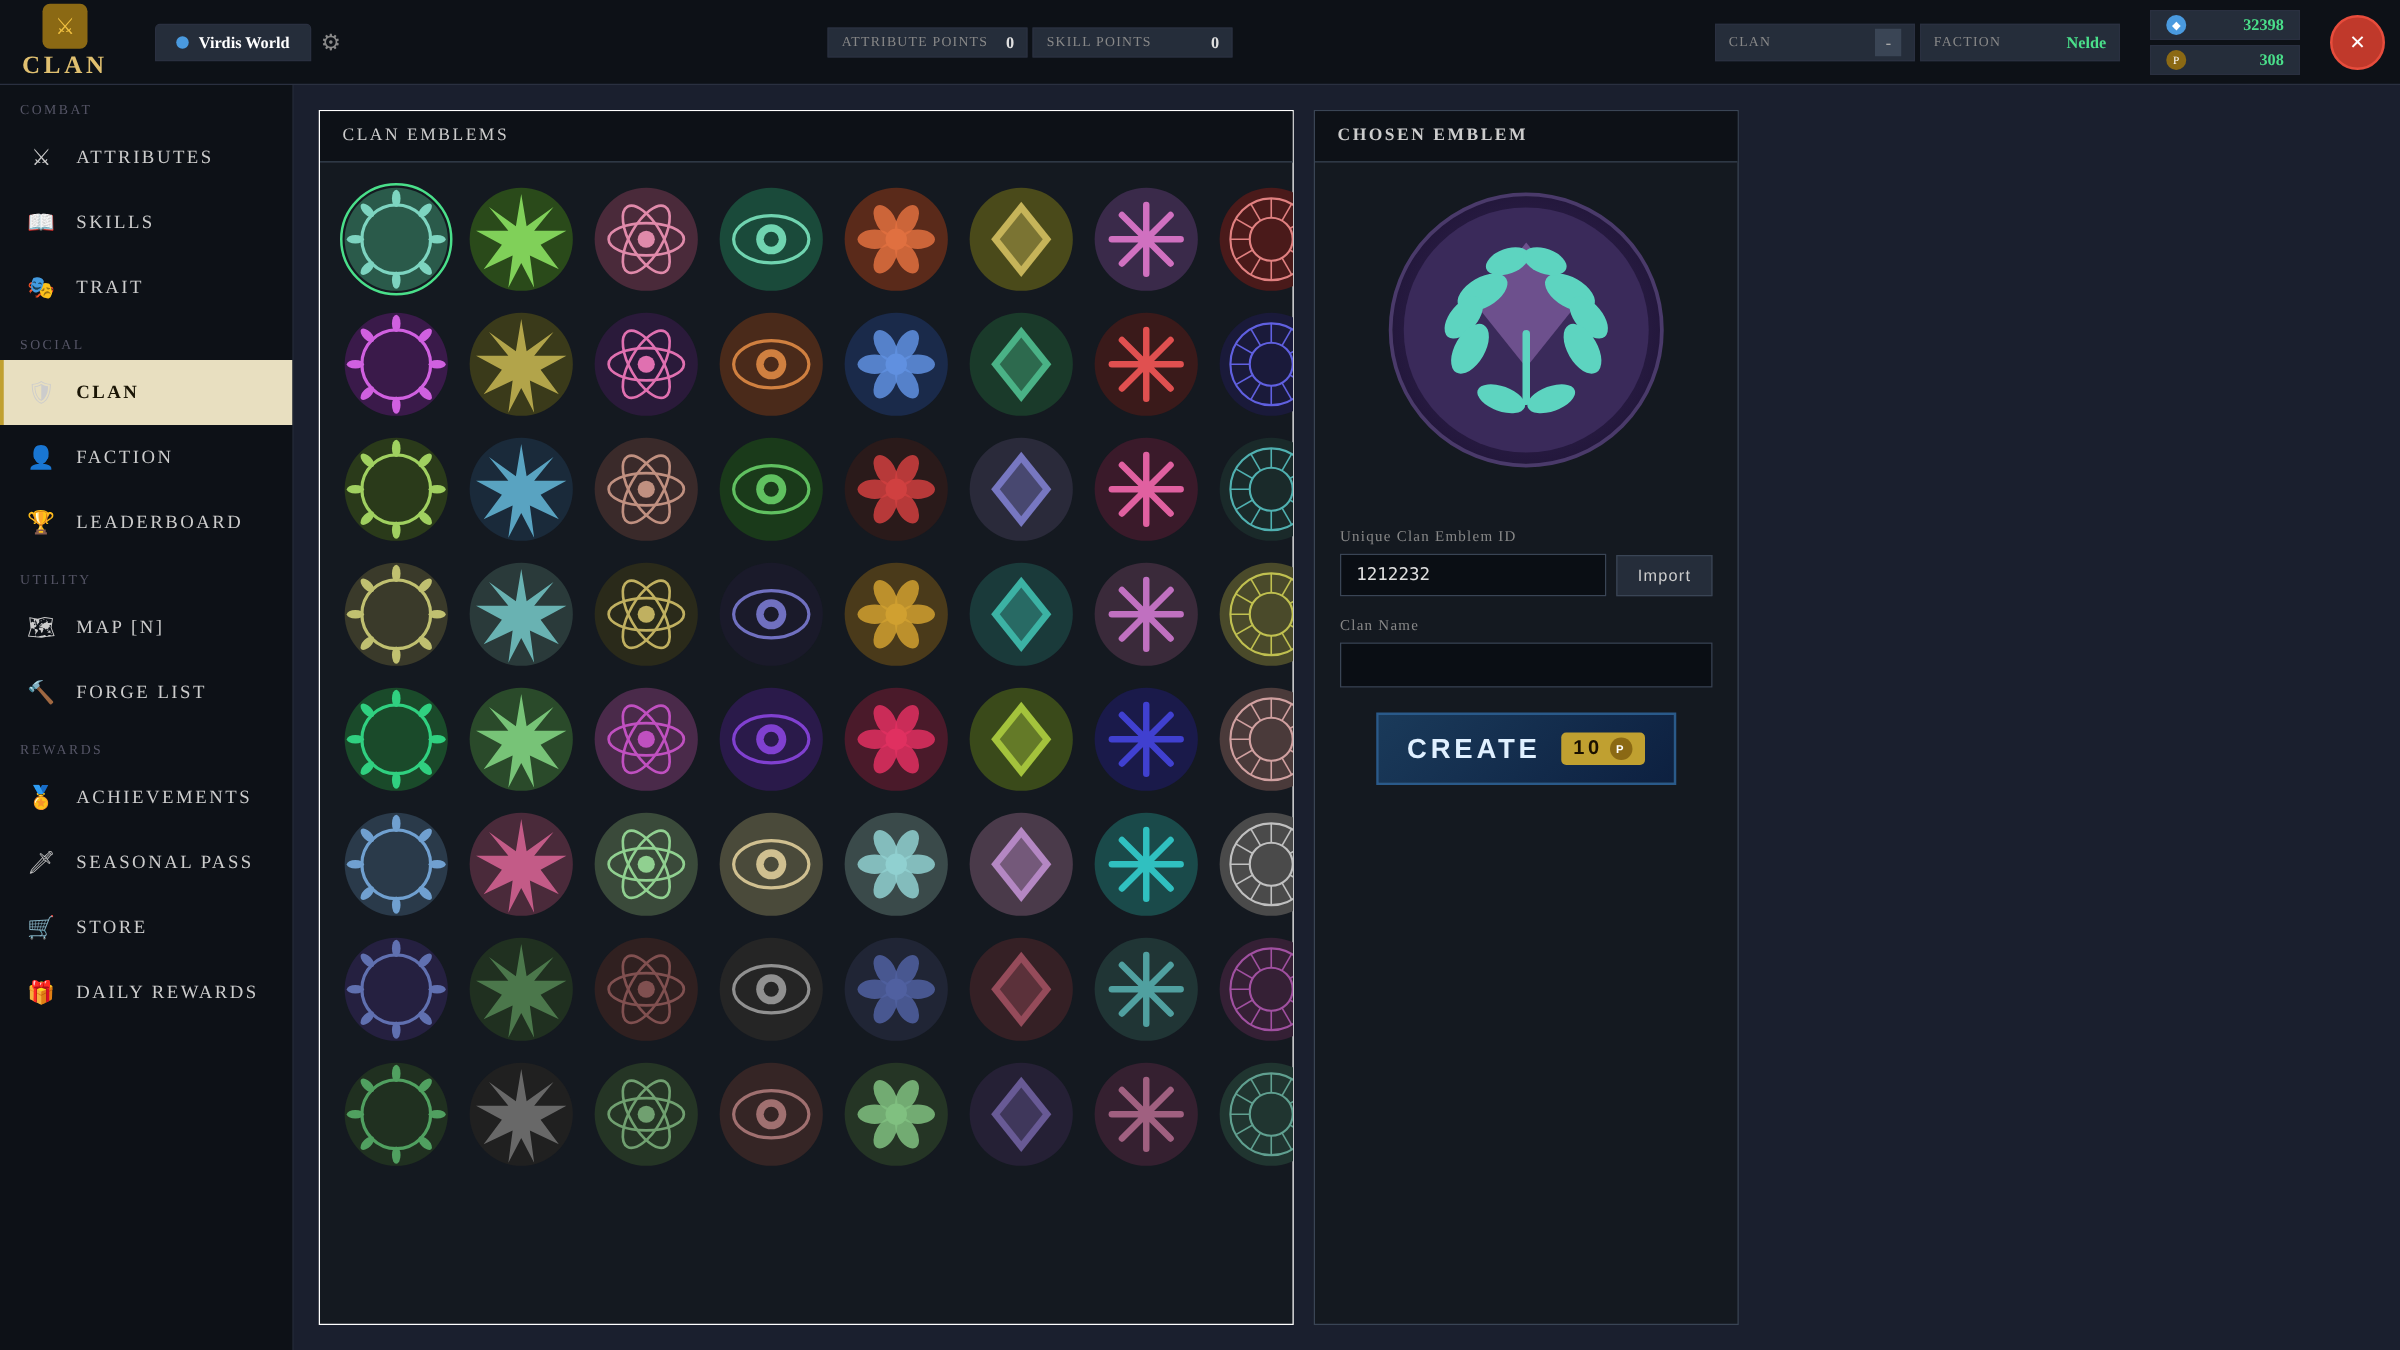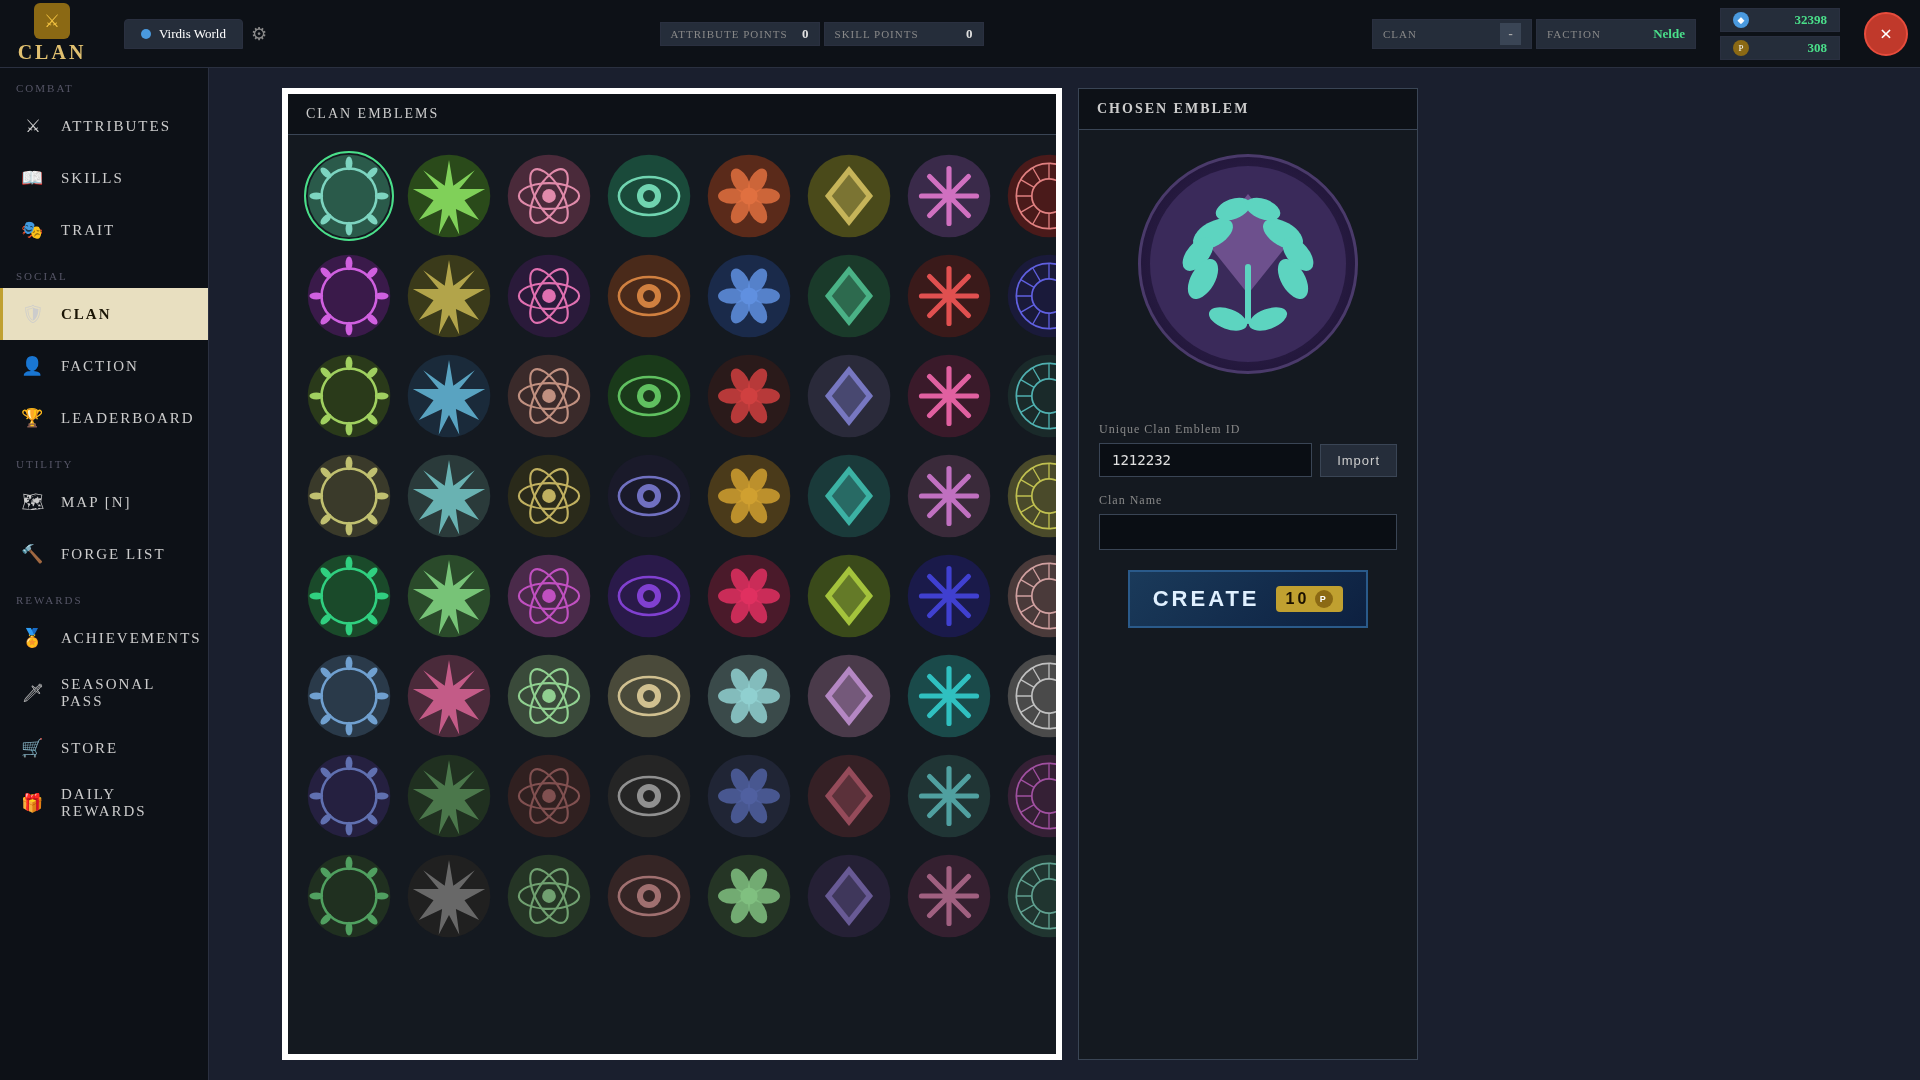--- a/index.html
+++ b/index.html
@@ -58,20 +58,21 @@
       background: #1a1f2e;
       border: 1px solid #2a3040;
       border-radius: 4px 4px 0 0;
       padding: 4px 16px;
       font-size: 13px;
       color: #aaa;
       display: flex;
       align-items: center;
       gap: 8px;
       cursor: pointer;
+      font-weight: bold;
     }
     .top-bar-tab.active {
       background: #252d3a;
       color: #fff;
     }
     .tab-dot {
       width: 10px; height: 10px;
       border-radius: 50%;
       background: #4a9adf;
     }
@@ -185,21 +186,21 @@
       padding: 0 8px;
       font-size: 14px;
       cursor: pointer;
       height: 22px;
     }
 
     
     .sidebar {
       position: absolute;
       top: 68px; left: 0;
-      width: 209px;
+      width: 235px;
       bottom: 0;
       background: #0d1117;
       border-right: 1px solid #2a3040;
       overflow-y: auto;
     }
     .sidebar-section-label {
       font-size: 11px;
       color: #556;
       letter-spacing: 2px;
       padding: 14px 16px 6px 16px;
@@ -245,27 +246,26 @@
       bottom: 0;
       background: #1a1f2e;
       display: flex;
       gap: 0;
       padding: 20px;
     }
 
     
     .emblems-panel {
       flex: 1;
-      border: 6px solid #ffffff;
+      border: 1px solid #ffffff;
       background: #141920;
       display: flex;
       flex-direction: column;
       margin-right: 16px;
       max-width: 780px;
-      margin-left: 27px;
     }
     .panel-header {
       padding: 12px 18px;
       border-bottom: 1px solid #3a4555;
       font-size: 14px;
       letter-spacing: 2px;
       color: #ccc;
       text-transform: uppercase;
       background: #0d1117;
     }

